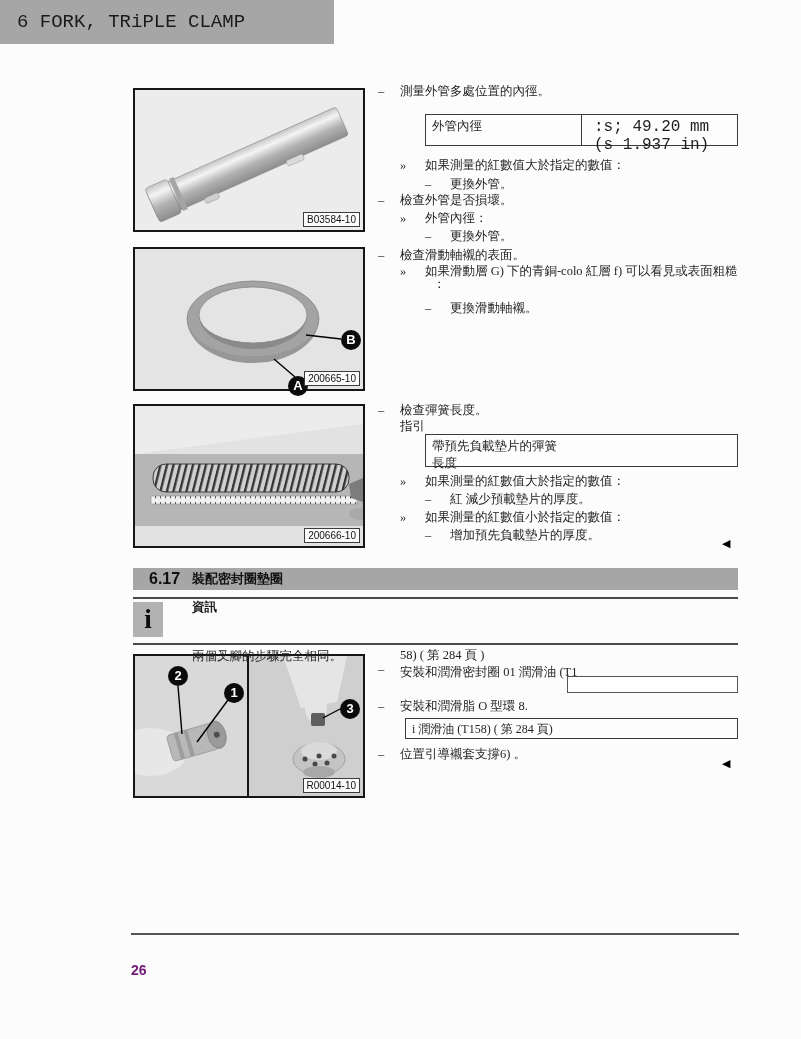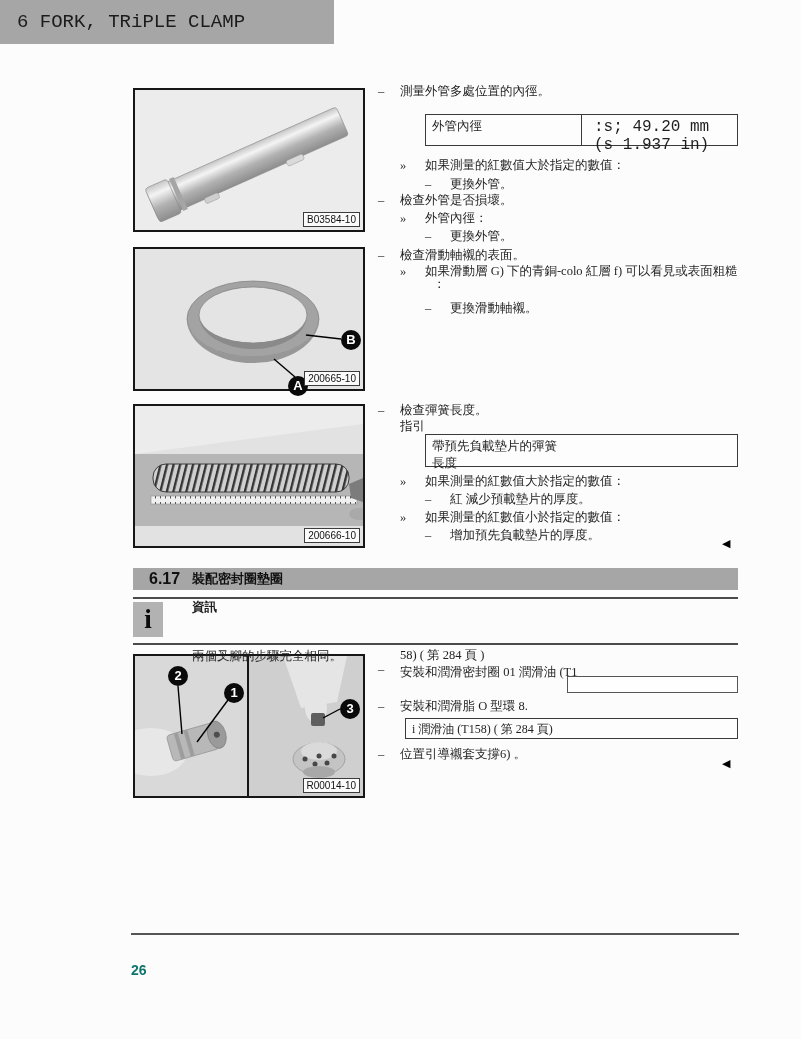--- a/index.html
+++ b/index.html
@@ -53,21 +53,21 @@
   .emptybox{position:absolute;left:567px;top:676px;width:171px;height:17px;
             border:1.5px solid #555;background:#fefefe;box-sizing:border-box;}
   .notebox{position:absolute;left:405px;top:718px;width:333px;height:21px;border:1.5px solid #3a3a3a;
            box-sizing:border-box;background:#fdfdfd;font-size:12px;padding:2px 6px;white-space:nowrap;}
 
   .backarrow{position:absolute;left:722px;font-size:11px;color:#000;}
 
   
   .footline{position:absolute;left:131px;top:933px;width:608px;height:2px;background:#555;}
   .pagenum{position:absolute;left:131px;top:962px;font-family:"Liberation Sans",sans-serif;
-           font-weight:bold;font-size:14px;color:#0f766e;}
+           font-weight:bold;font-size:14px;color:#701a75;}
 </style>
 </head>
 <body>
 
 <div class="page">
 
   <div class="hdr">
     <span class="hdr-title">6 FORK, TRiPLE CLAMP</span>
   </div>
 

